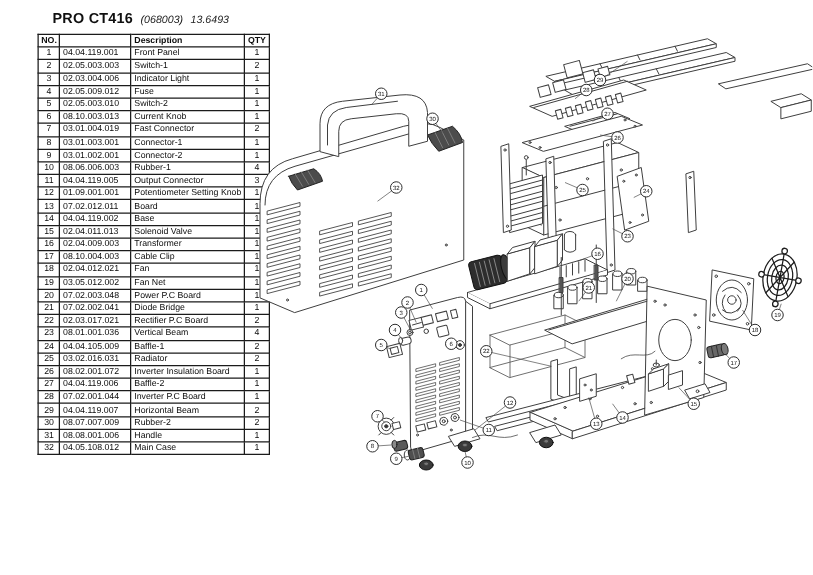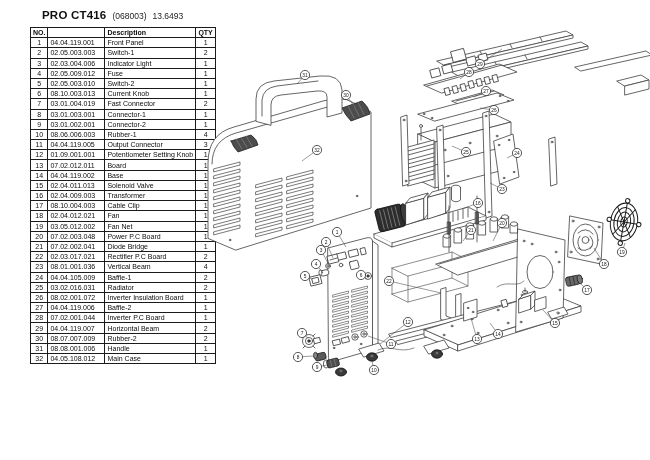--- a/index.html
+++ b/index.html
@@ -2,21 +2,21 @@
 <html><head>
 <meta charset="utf-8">
 <style>
   * { margin:0; padding:0; box-sizing:border-box; }
   html,body { width:650px; height:460px; }
   body { background:#ffffff; font-family:"Liberation Sans", sans-serif; }
   .sheet { position:relative; width:650px; height:410px; background:#fff; overflow:hidden; }
 
   .title-row { position:absolute; left:42px; top:9px; display:flex; align-items:baseline; gap:6px; }
   .title-model { font-size:11.5px; font-weight:bold; color:#101010; letter-spacing:.2px; }
-  .title-meta  { font-size:8.5px; color:#1d1d1d; }
+  .title-meta  { font-size:8.5px; color:#1d1d1d;font-style:italic; }
 
   table.parts-table { position:absolute; left:30px; top:27px; border-collapse:collapse; table-layout:fixed; }
   .parts-table th, .parts-table td {
     border:1px solid #1b1b1b; font-size:7px; color:#0c0c0c; padding:0 2px;
     height:10.2px; line-height:1; white-space:nowrap; overflow:hidden; background:#fff;
     font-family:"Liberation Sans", sans-serif;
   }
   .parts-table th { font-weight:bold; text-align:left; }
   col.c-no   { width:16px; }
   col.c-code { width:57px; }

